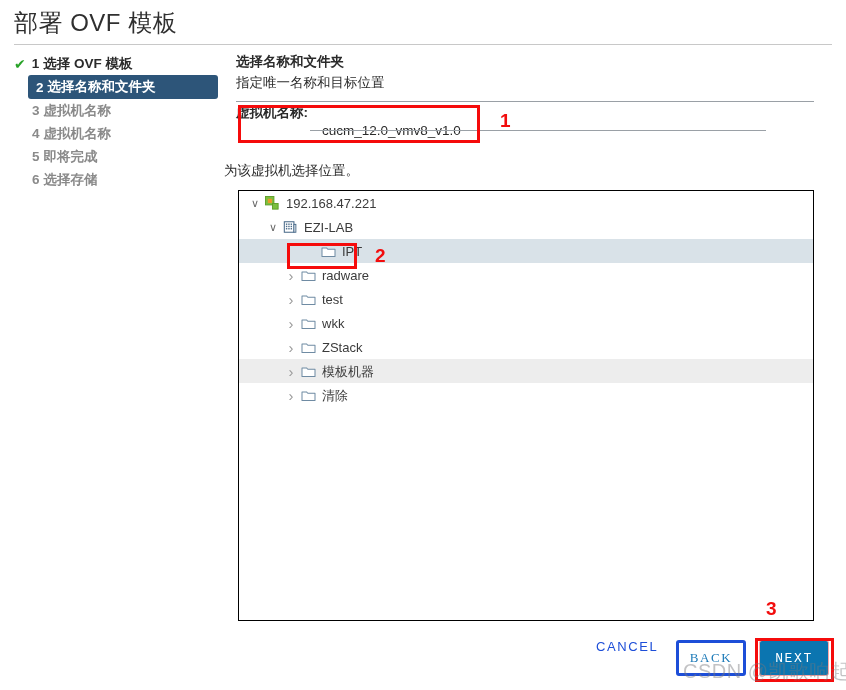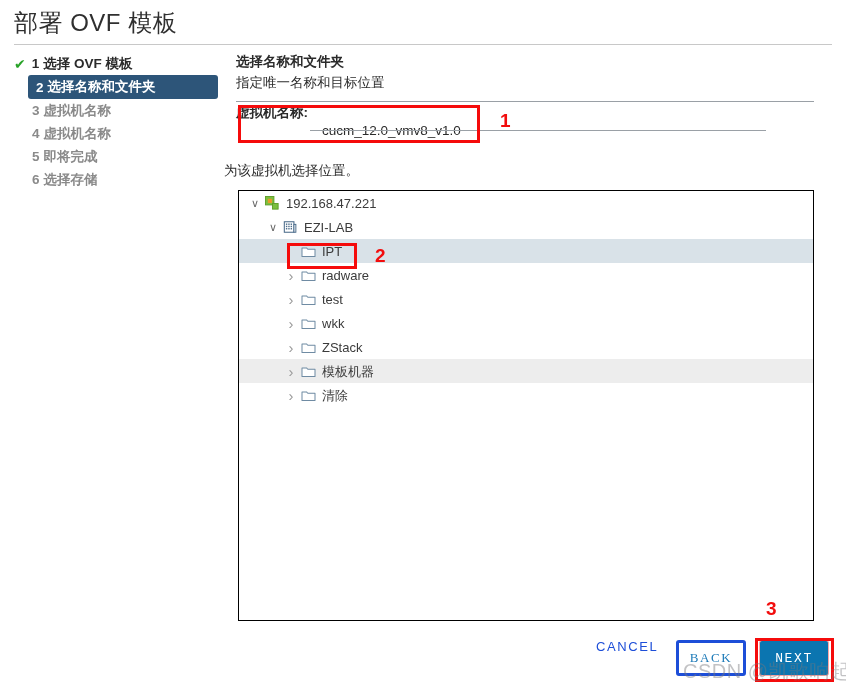--- a/index.html
+++ b/index.html
@@ -362,21 +362,21 @@
             <rect x="3.3" y="9.2" width="1.6" height="1.6" fill="#4a6b8a"></rect>
             <rect x="6" y="9.2" width="1.6" height="1.6" fill="#4a6b8a"></rect>
             <rect x="8.7" y="9.2" width="1.6" height="1.6" fill="#4a6b8a"></rect>
             <rect x="12.5" y="5" width="2.2" height="9" fill="#fff" stroke="#4a6b8a" stroke-width="1.1"></rect>
           </svg>
         </span>
         <span class="tree-label">EZI-LAB</span>
       </div>
     </div>
     <div class="tree-row sel">
-      <div class="tw-inner" style="padding-left: 44px;">
+      <div class="tw-inner" style="padding-left: 64px;">
         <span class="caret"></span>
         <span class="tree-icon">
           <svg width="15" height="13" viewBox="0 0 16 14">
             <path d="M1 3.2 L1 12.4 L15 12.4 L15 4.6 L7.2 4.6 L5.9 3.2 Z" fill="#ffffff" stroke="#6f8ba3" stroke-width="1.1" stroke-linejoin="round"></path>
           </svg>
         </span>
         <span class="tree-label">IPT</span>
       </div>
     </div>
     <div class="tree-row">

